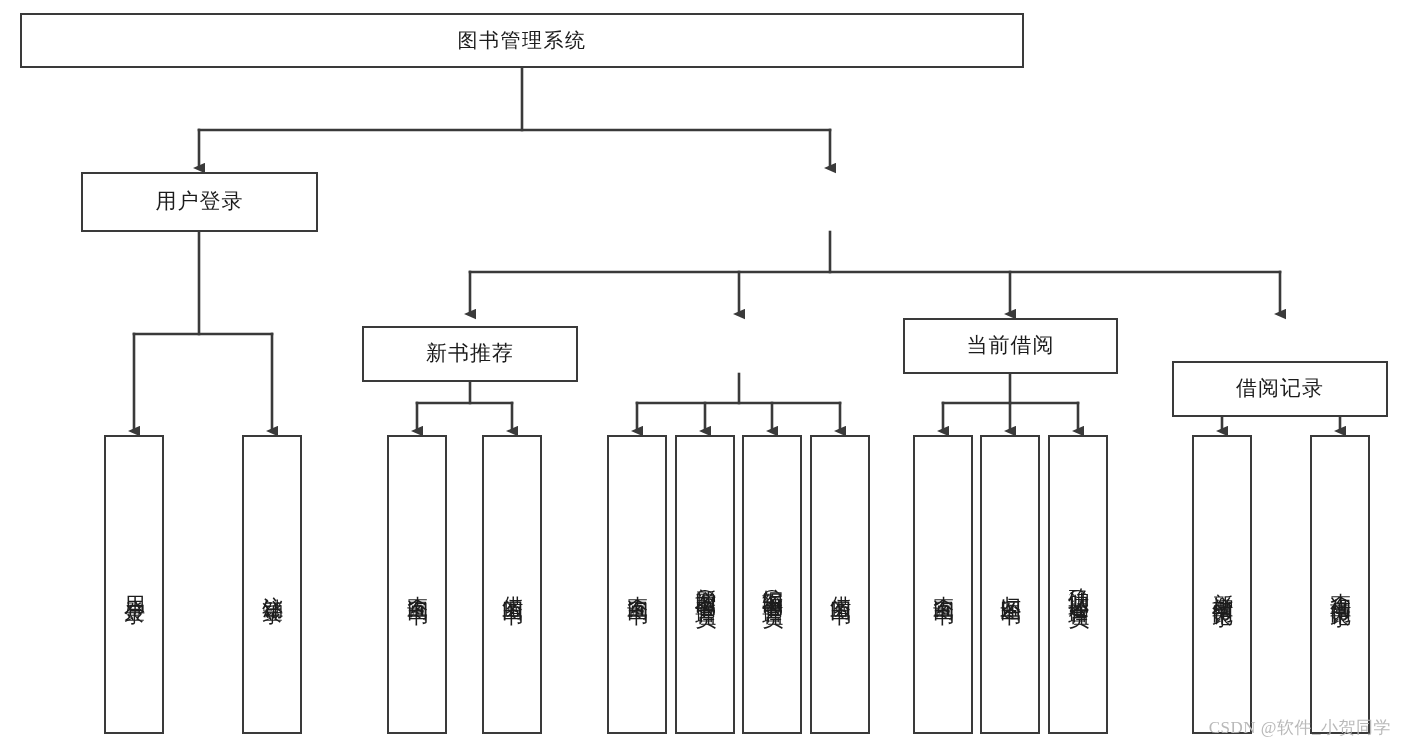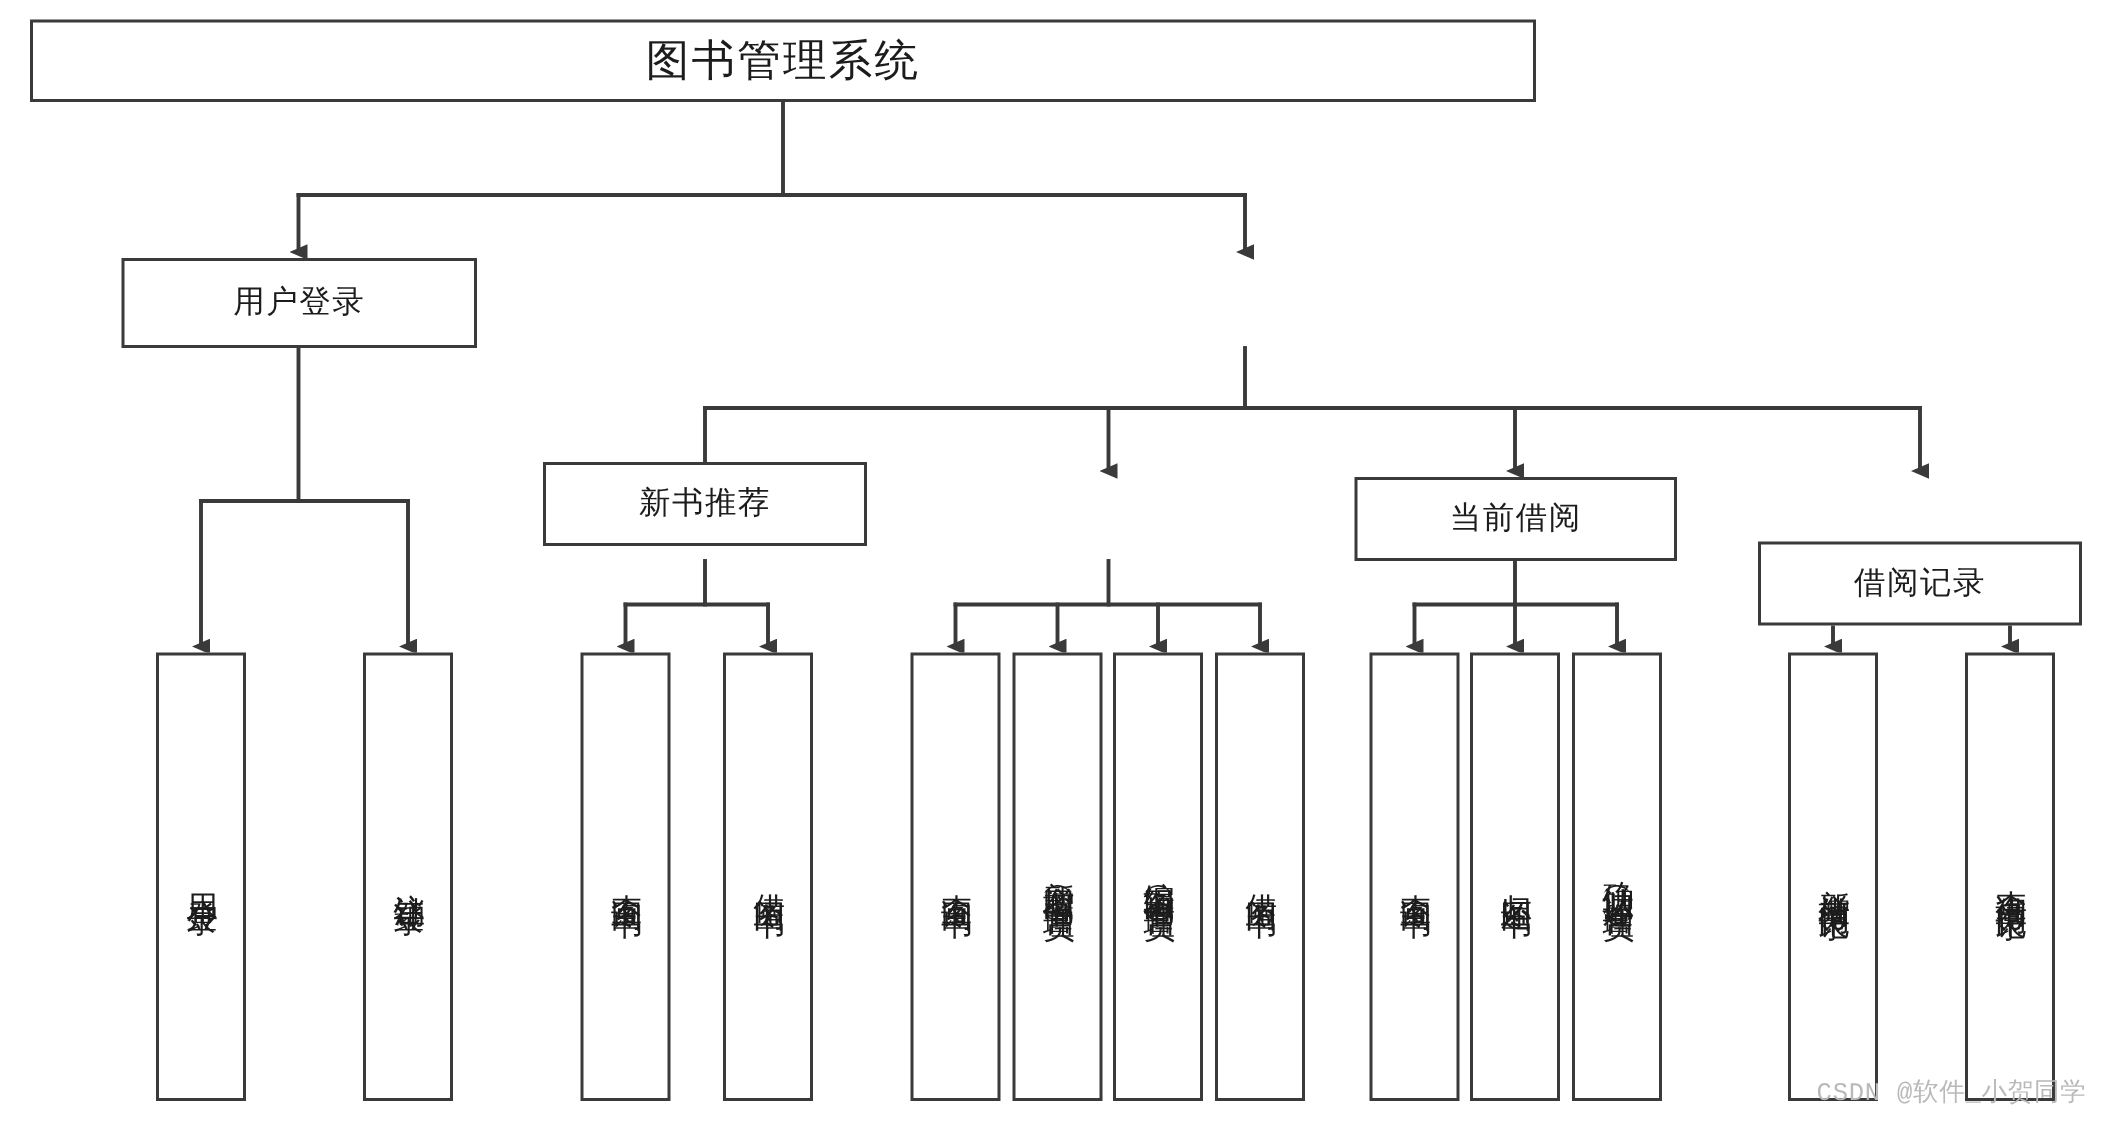--- a/index.html
+++ b/index.html
@@ -35,21 +35,21 @@
     justify-content: center;
     color: #1c1c1c;
     line-height: 1.12;
   }
   .node-h {
     font-size: 21px;
     letter-spacing: 1px;
     white-space: nowrap;
   }
   .node-root {
-    font-size: 29px;
+    font-size: 20px;
     letter-spacing: 1.5px;
   }
   .node-v {
     writing-mode: vertical-rl;
     text-orientation: upright;
     font-size: 21px;
     letter-spacing: 3px;
     padding: 6px 0;
     white-space: nowrap;
   }
@@ -59,21 +59,21 @@
     display: block;
   }
   .watermark {
     position: absolute;
     right: 14px;
     bottom: 8px;
     font-size: 17px;
     color: #b9b9b9;
     letter-spacing: 0.5px;
     white-space: nowrap;
-    font-family: Liberation Mono, monospace;
+    font-family: Liberation Serif, serif;
     margin-top: 35px;
   }
 </style>
 </head>
 <body>
 
 <div id="diagram-root">
 
   <svg id="diagram-svg" viewBox="0 0 1405 747" xmlns="http://www.w3.org/2000/svg">
     <defs>
@@ -128,21 +128,21 @@
       <path d="M1222,403 L1340,403"></path>
       <path d="M1222,403 L1222,431" marker-end="url(#arrow)"></path>
       <path d="M1340,403 L1340,431" marker-end="url(#arrow)"></path>
     </g>
   </svg>
 
   <div class="node node-h node-root" style="left:20px; top:13px; width:1004px; height:55px;">图书管理系统</div>
 
   <div class="node node-h" style="left:81px; top:172px; width:237px; height:60px;">用户登录</div>
 
-  <div class="node node-h" style="left:362px; top:308px; width:216px; height:56px;text-align:center;">新书推荐</div>
+  <div class="node node-h" style="left:362px; top:326px; width:216px; height:56px;text-align:center;">新书推荐</div>
   <div class="node node-h" style="left:903px; top:318px; width:215px; height:56px;">当前借阅</div>
   <div class="node node-h" style="left:1172px; top:318px; width:216px; height:56px;margin-top:43px;">借阅记录</div>
 
   <div class="node node-v" style="left:104px; top:435px; width:60px; height:299px;">
     <span class="vtext">用户登录</span>
   </div>
   <div class="node node-v" style="left:242px; top:435px; width:60px; height:299px;">
     <span class="vtext">注销登录</span>
   </div>
 

